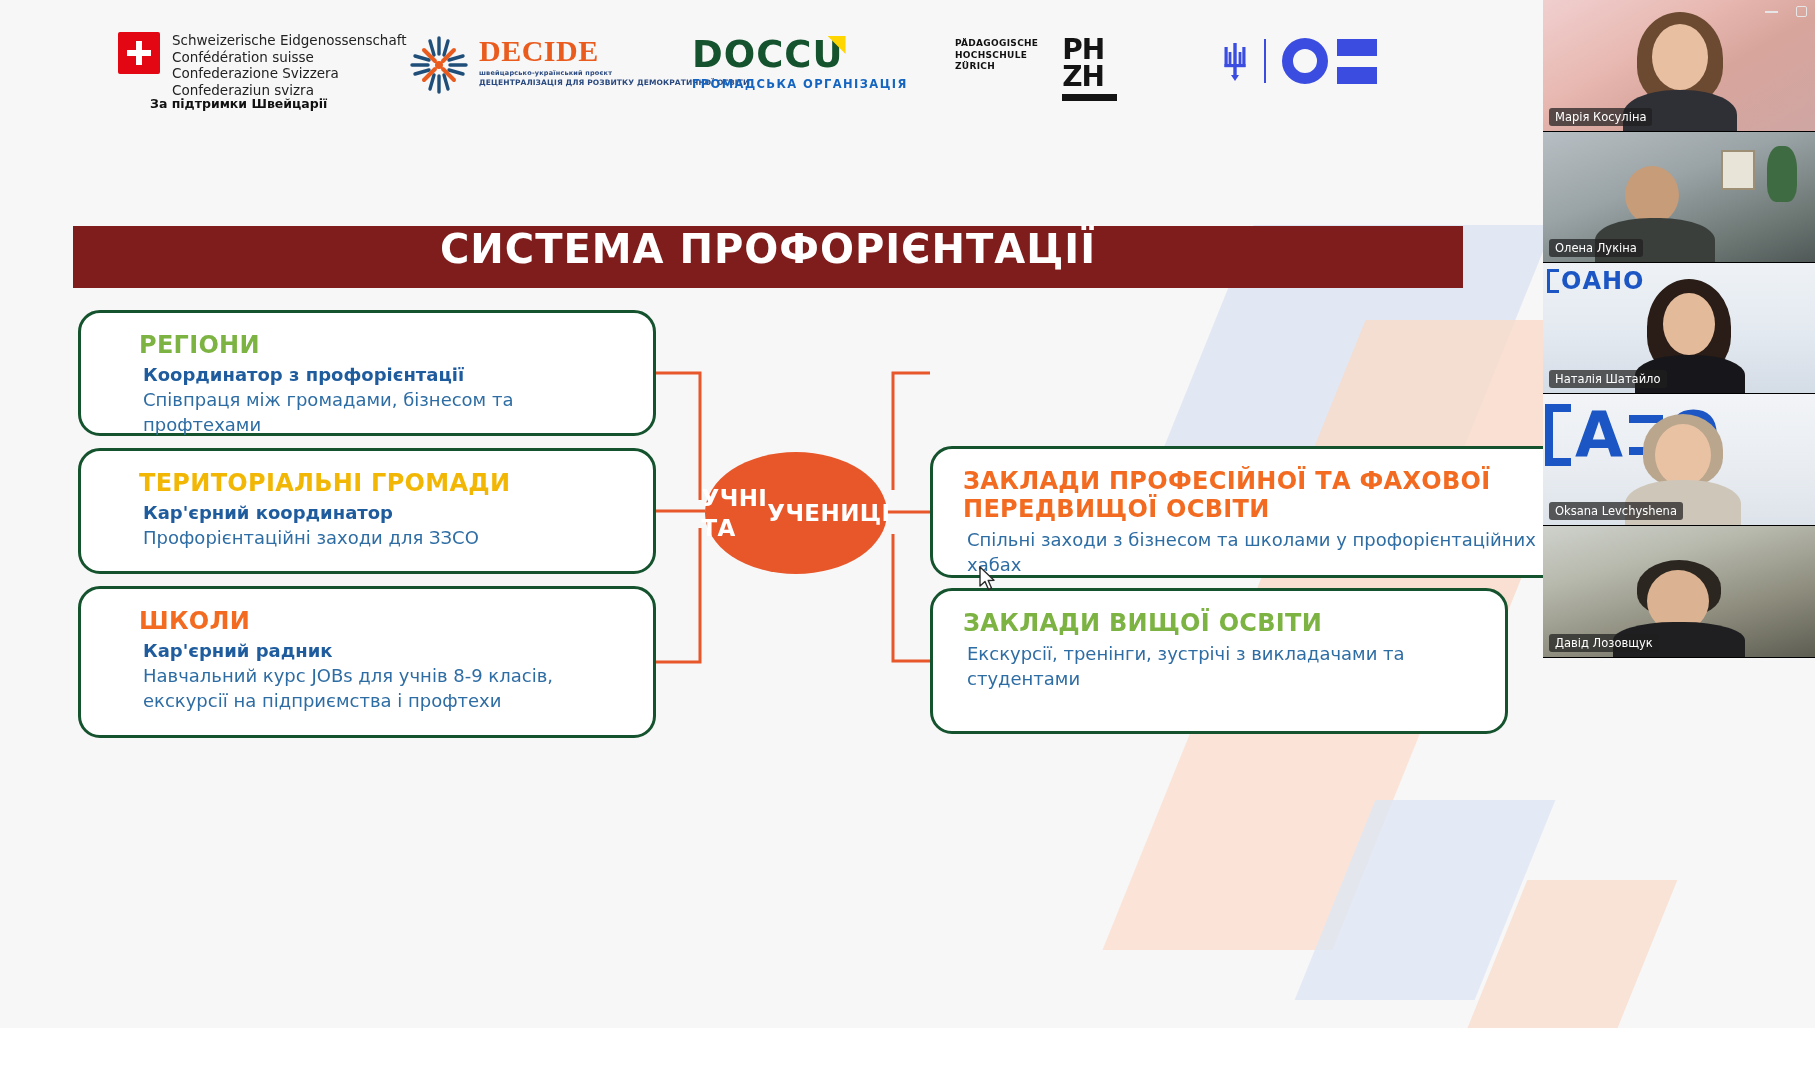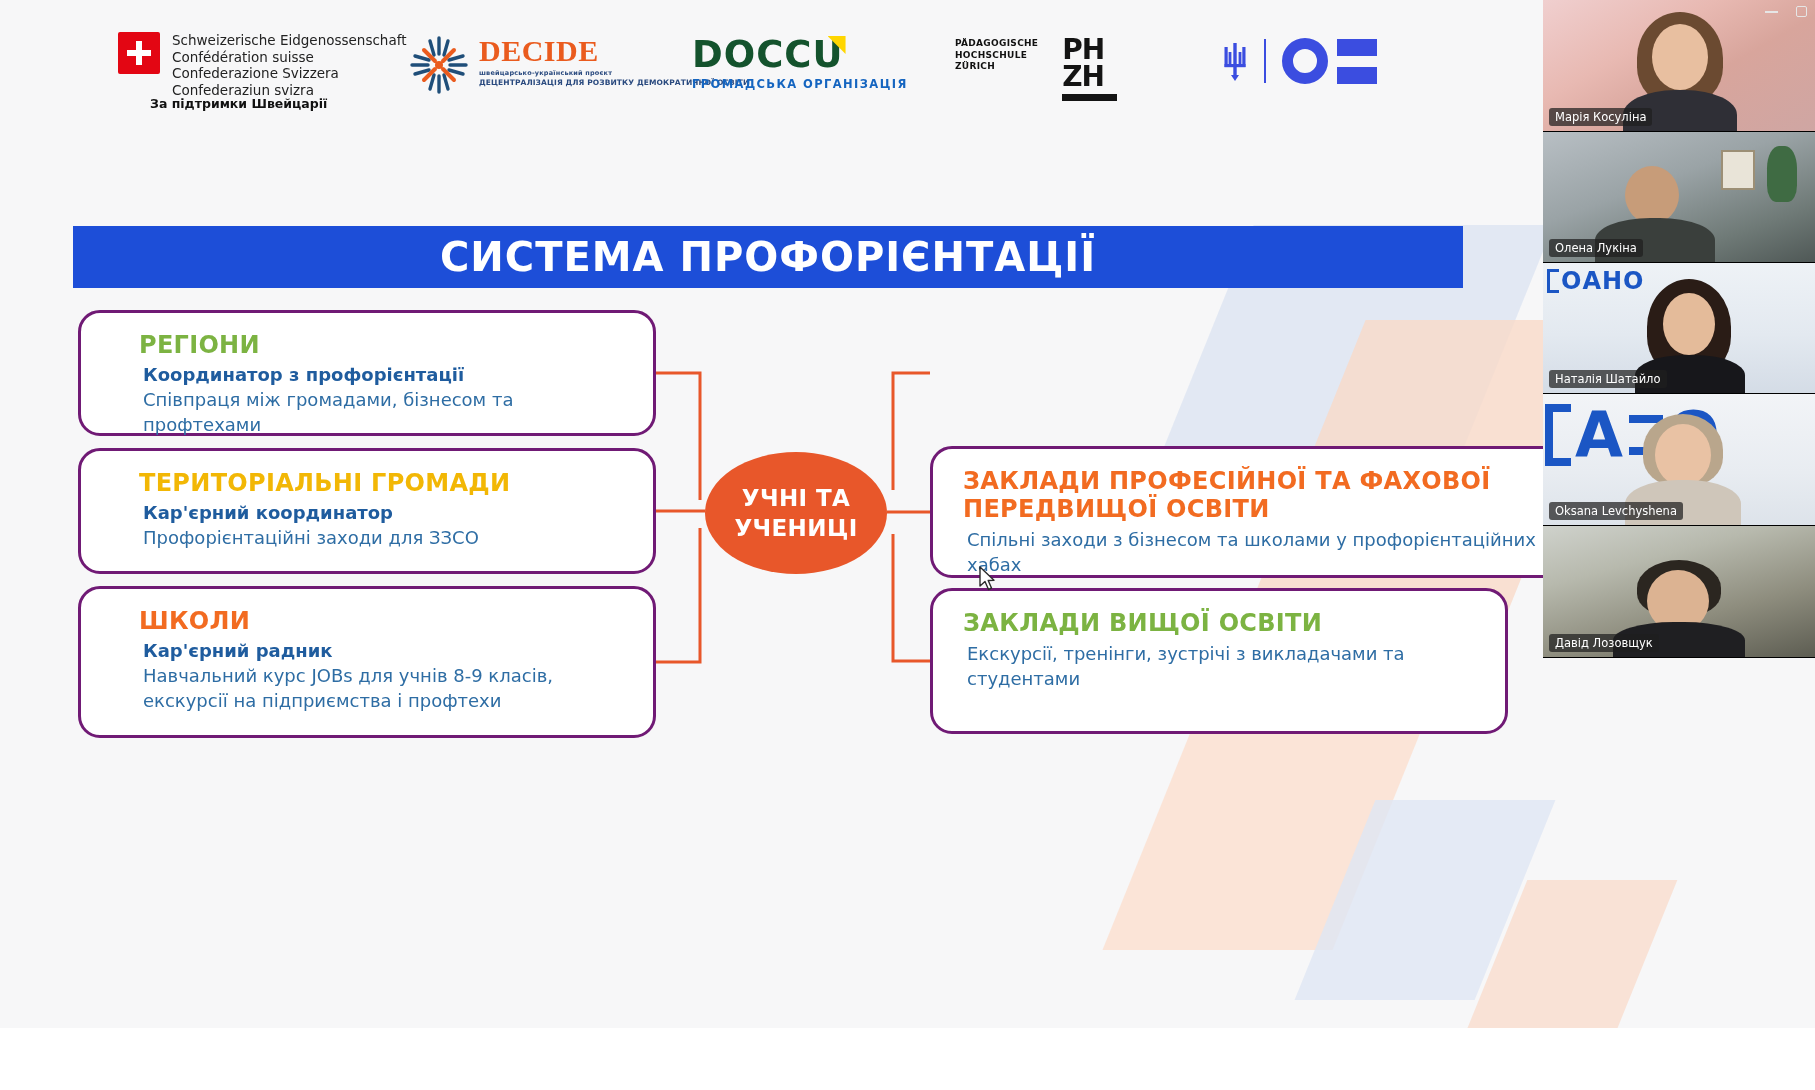--- a/index.html
+++ b/index.html
@@ -155,38 +155,38 @@
     border-radius: 50%; flex: none;
   }
   .mon-bars { margin-left: 9px; }
   .mon-bar { width: 40px; height: 17px; background: #3B4DE0; }
   .mon-bar + .mon-bar { margin-top: 11px; }
 
   
   .title-band {
     position: absolute; left: 73px; top: 226px;
     width: 1390px; height: 62px;
-    background: #1d4ed8;
-    display: flex; align-items: center; justify-content: center;
+    background: #7f1d1d;
+    display: flex; justify-content: center;
   }
   .title-band .t {
     color: #ffffff; font-size: 40px; font-weight: bold;
     letter-spacing: 1px;
     font-family: "DejaVu Sans", sans-serif;
     white-space: nowrap;
   }
 
   
   .diagram { position: absolute; left: 0; top: 0; width: 1815px; height: 1028px; }
   .connectors { position: absolute; left: 0; top: 0; width: 1815px; height: 1028px; }
 
   .node {
     position: absolute;
     background: #ffffff;
-    border: 3px solid #701a75;
+    border: 3px solid #14532d;
     border-radius: 22px;
     padding: 18px 24px 16px 58px;
   }
   .node-head {
     font-size: 24px; font-weight: bold; line-height: 28px;
     letter-spacing: .3px; margin-bottom: 4px;
     font-family: "DejaVu Sans", sans-serif;
   }
   .head-green  { color: #7CB342; }
   .head-yellow { color: #F2B705; }
@@ -214,21 +214,21 @@
 
   #node-business,
   #node-vocational,
   #node-higher { padding-left: 30px; }
 
   
   .hub {
     position: absolute; left: 705px; top: 452px;
     width: 182px; height: 122px;
     background: #E8572A; border-radius: 50%;
-    display: flex; flex-direction: column;
+    display: flex; 
     align-items: center; justify-content: center;
   }
   .hub .l {
     color: #fff; font-size: 23px; font-weight: bold; line-height: 30px;
     letter-spacing: .4px;
     font-family: "DejaVu Sans", sans-serif;
   }
 
   
   .cursor {

